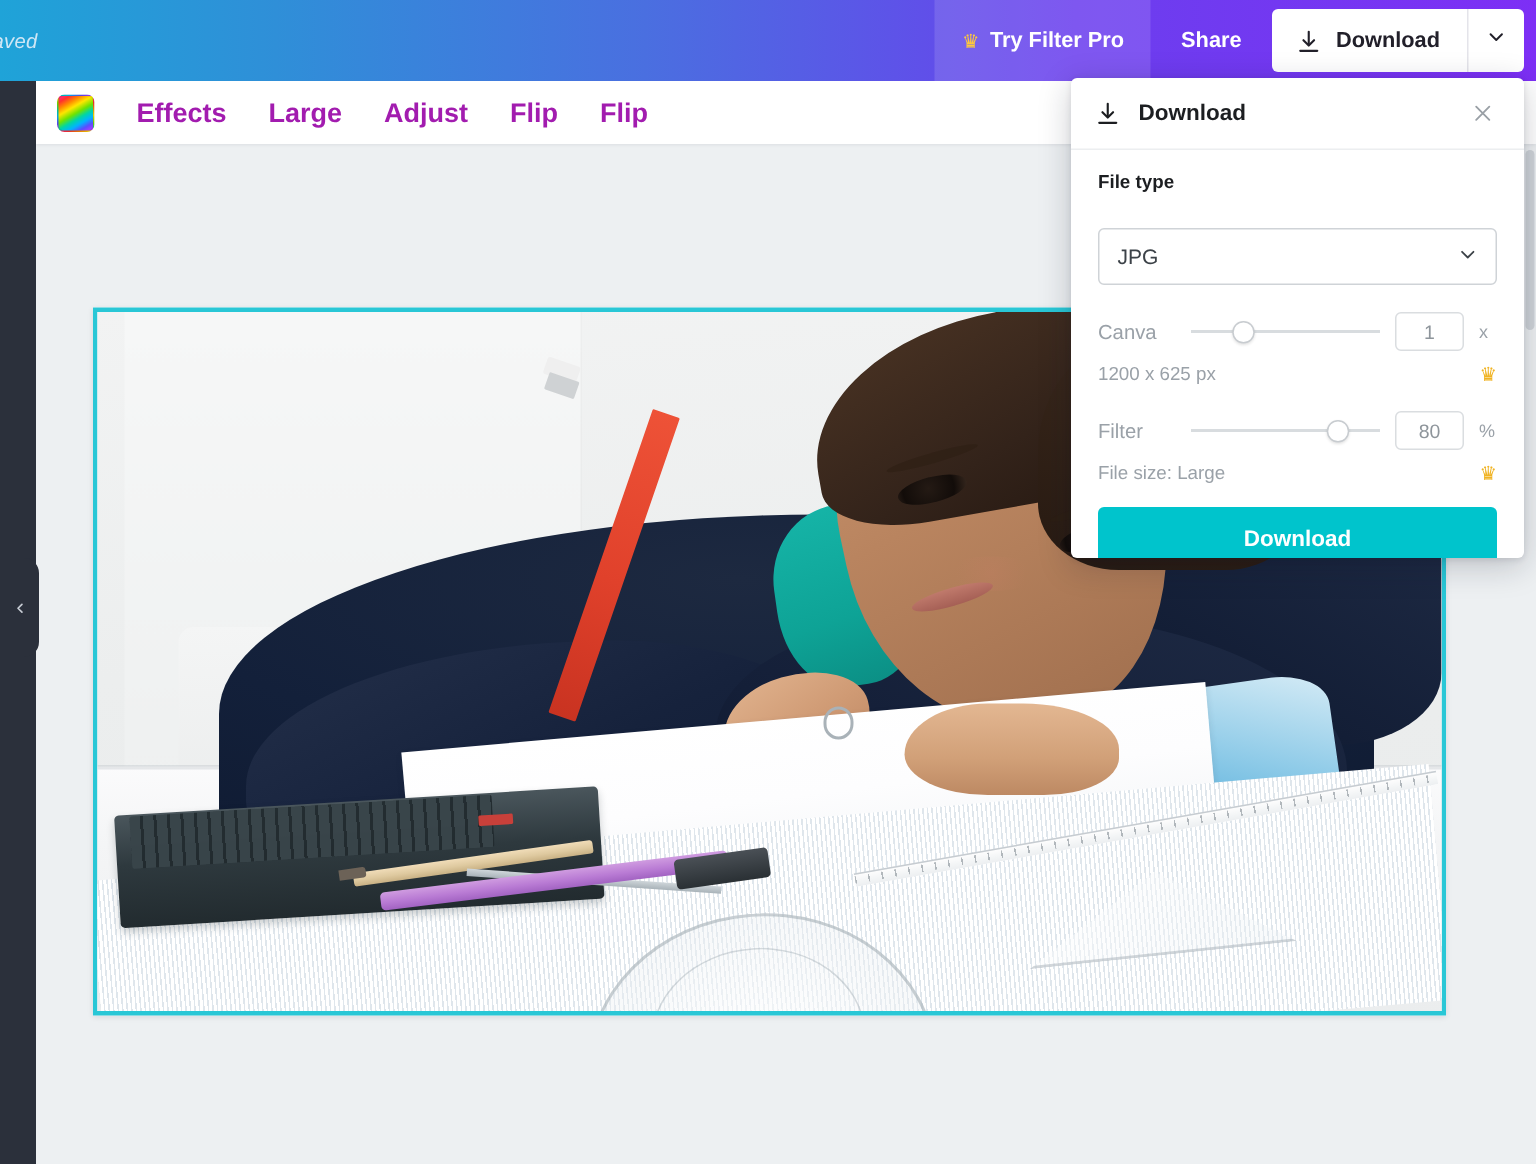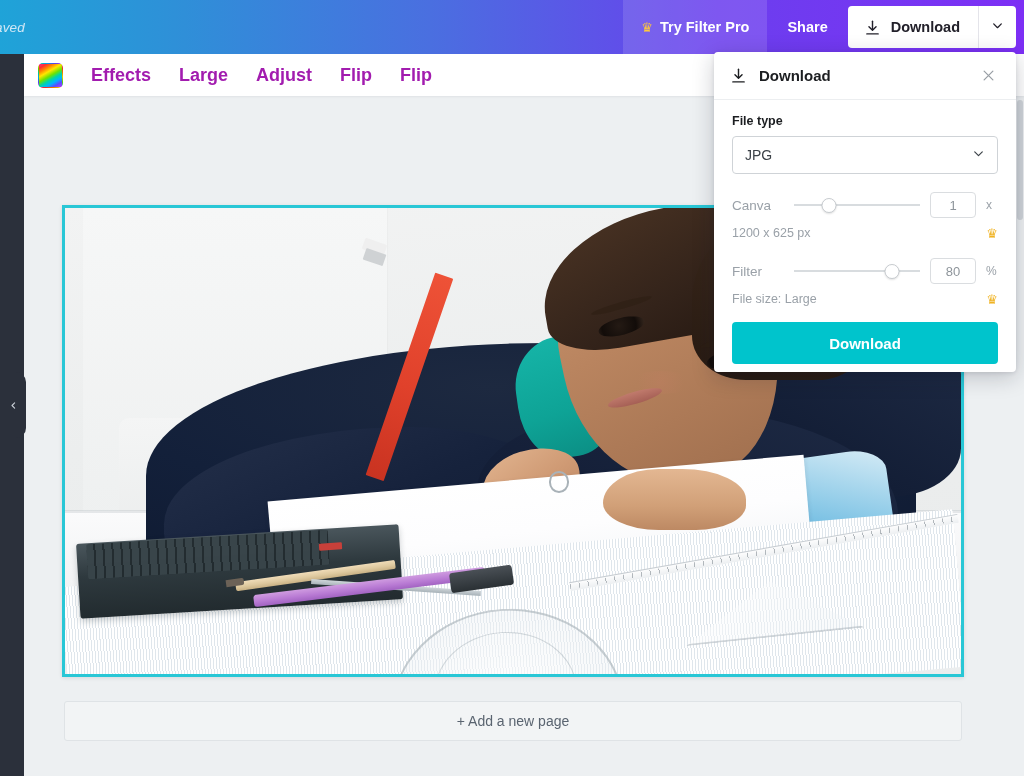--- a/index.html
+++ b/index.html
@@ -360,21 +360,21 @@
   }
   .dlp-head {
     height: 48px; display: flex; align-items: center;
     padding: 0 16px; border-bottom: 1px solid #eceef0;
   }
   .dlp-head-icon { margin-right: 12px; display: flex; }
   .dlp-title { font-size: 15px; font-weight: bold; color: #1c1e21; flex: 1; }
   .dlp-close { cursor: pointer; color: #9aa0a6; display: flex; padding: 4px; }
   .dlp-body { padding: 14px 18px 16px 18px; }
   .field-label {
-    font-size: 12.5px; font-weight: bold; color: #1c1e21; margin-bottom: 8px;
+    font-size: 12.5px; font-weight: bold; color: #1c1e21; margin-bottom: 24px;
   }
   .select-box {
     height: 38px; border: 1px solid #cfd3d7; border-radius: 4px;
     display: flex; align-items: center; padding: 0 12px;
     font-size: 14px; color: #3c4248; cursor: pointer; background: #fff;
   }
   .select-value { flex: 1; }
   .row-slider { display: flex; align-items: center; margin-top: 18px; gap: 10px; }
   .row-label { font-size: 13.5px; color: #9aa1a8; width: 52px; flex-shrink: 0; }
   .track-wrap { flex: 1; position: relative; height: 18px; display: flex; align-items: center; }
@@ -524,23 +524,20 @@
           <div class="compass-needle"></div>
           <div class="compass-arm"></div>
           <div class="compass-hinge"></div>
 
           <div class="protractor"></div>
           <div class="protractor-inner"></div>
         </div>
       </div>
     </div>
 
-    <div class="add-page">
-      <span>+ Add a new page</span>
-    </div>
   </div>
 
   <div class="scrollbar-track">
     <div class="scrollbar-thumb"></div>
   </div>
 
   <div class="dl-panel">
     <div class="dlp-head">
       <span class="dlp-head-icon">
         <svg width="17" height="17" viewBox="0 0 24 24" fill="none" stroke="#1c1e21" stroke-width="2" stroke-linecap="round" stroke-linejoin="round">

